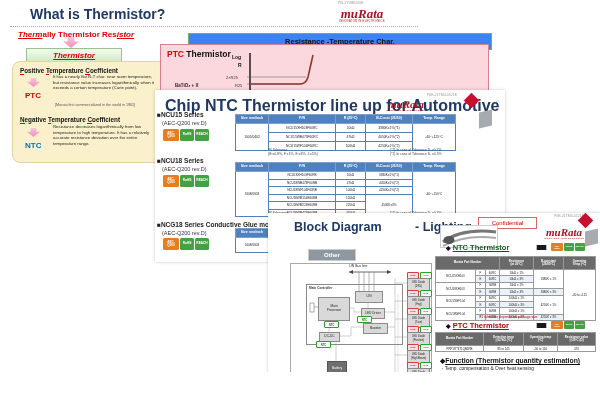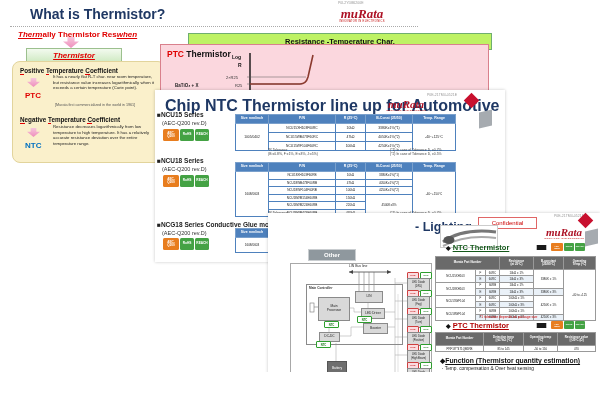--- a/index.html
+++ b/index.html
@@ -25,21 +25,21 @@
   .down-arrow{position:absolute;background:linear-gradient(#F7C6DC,#EE8FBC);
     clip-path:polygon(28% 0,72% 0,72% 42%,100% 42%,50% 100%,0 42%,28% 42%);}
   .therm-box{position:absolute;background:linear-gradient(#F3FAEF,#D2EBC6);border:1px solid #9CC08E;
     display:flex;align-items:center;justify-content:center;}
   .yellow-panel{position:absolute;background:#FAF0CB;border:1px solid #E2D49C;border-radius:8px;}
   .coef-h{position:absolute;font-size:6.3px;font-weight:bold;color:#111;white-space:nowrap;}
   .fl{border-bottom:1.2px solid #E00000;}
   .body-txt{position:absolute;font-size:4.3px;line-height:1.32;color:#222;}
   .note-txt{position:absolute;font-size:3.7px;color:#555;}
   .abbr{position:absolute;font-size:8px;font-weight:bold;}
-  .char-header{position:absolute;background:#bef264;border:1px solid #6FAE6F;display:flex;align-items:center;justify-content:center;
+  .char-header{position:absolute;background:#3b82f6;border:1px solid #6FAE6F;display:flex;align-items:center;justify-content:center;
     font-size:7.5px;font-weight:bold;color:#111;}
   .pink-box{position:absolute;background:#FBD7DE;border:1px solid #D9808C;}
 
   .sec-label{position:absolute;font-size:6.5px;font-weight:bold;color:#222;white-space:nowrap;}
   .aec-note{position:absolute;font-size:5.5px;color:#333;white-space:nowrap;}
   .badge-row{position:absolute;display:flex;gap:1px;}
   .badge{height:12px;border-radius:1.5px;color:#fff;font-weight:bold;display:flex;align-items:center;justify-content:center;
     text-align:center;line-height:1;white-space:pre-line;}
   .badge.orange{background:#E87D1E;width:16px;font-size:3px;}
   .badge.green{background:#44A244;width:14px;font-size:3.2px;}
@@ -99,21 +99,21 @@
   <div id="slide1" class="slide">
     <div class="s-title" style="left:22px;top:6px;font-size:14px;">What is Thermistor?</div>
     <div class="dotline" style="left:2px;top:26px;width:408px;"></div>
     <div class="doc-code" style="left:330px;top:1px;">P0L2Y5M6200E</div>
     <div class="logo" style="left:328px;top:7px;width:52px;">
       <span class="name" style="font-size:13px;">muRata</span>
       <span class="tag" style="font-size:3px;">INNOVATOR IN ELECTRONICS</span>
     </div>
 
     <div class="abs red-b" style="left:10px;top:30px;font-size:8px;">
-      <span class="rl">Therm</span><span>ally Thermistor Res</span><span class="rl">when</span>
+      <span class="rl">Therm</span><span>ally Thermistor Res</span><span class="rl">istor</span>
     </div>
     <div class="down-arrow" style="left:55px;top:37px;width:16px;height:11px;"></div>
     <div class="therm-box" style="left:18px;top:48px;width:94px;height:12px;">
       <span class="red-b rl" style="font-size:8px;">Thermistor</span>
     </div>
 
     <div class="yellow-panel" style="left:4px;top:61px;width:152px;height:100px;">
       <div class="coef-h" style="left:7px;top:5px;">
         <span class="fl">P</span><span>ositive </span><span class="fl">T</span><span>emperature </span><span class="fl">C</span><span>oefficient</span>
       </div>
@@ -307,20 +307,21 @@
             <tr>
               <td>NCG18…</td>
               <td></td>
             </tr>
           </tbody>
         </table>
       </div>
   </div>
 
   <div id="slide3" class="slide">
+    <div class="s-title" style="left:26px;top:7px;font-size:12.5px;">Block Diagram</div>
     <div class="s-title" style="left:147px;top:7px;font-size:12.5px;">- Lighting -</div>
     <div class="abs" style="left:210px;top:4px;width:57px;height:10px;border:1px solid #E06666;color:#CC0000;font-size:6px;display:flex;align-items:center;justify-content:center;">Confidential</div>
     <div class="doc-code" style="left:286px;top:1px;">P0E-21TM4-0521E</div>
     <div class="logo" style="left:273px;top:14px;width:46px;">
       <span class="name" style="font-size:11px;">muRata</span>
       <span class="tag" style="font-size:2.6px;">INNOVATOR IN ELECTRONICS</span>
     </div>
     <div class="deco-diamond" style="left:312px;top:2px;width:11px;height:11px;"></div>
     <div class="deco-para" style="left:317px;top:17px;width:13px;height:15px;"></div>
 

